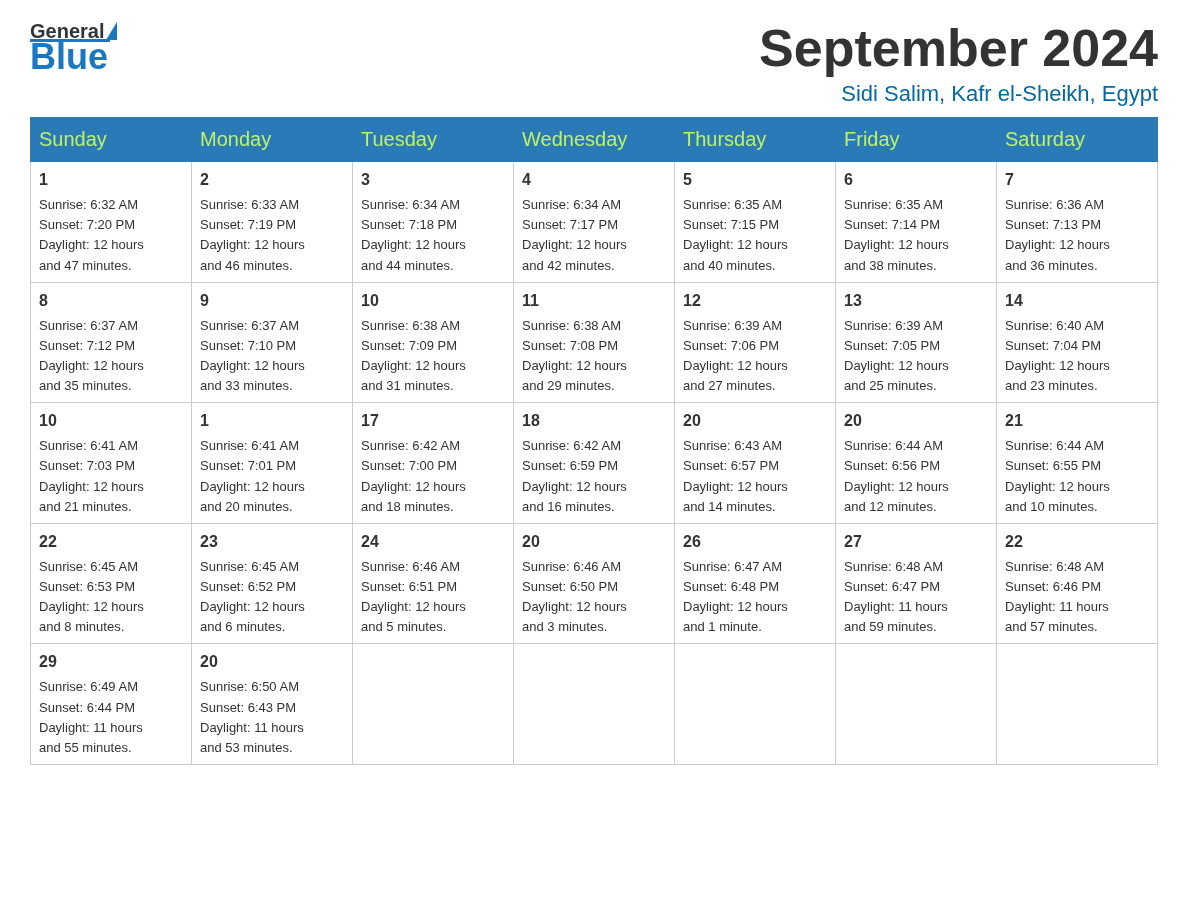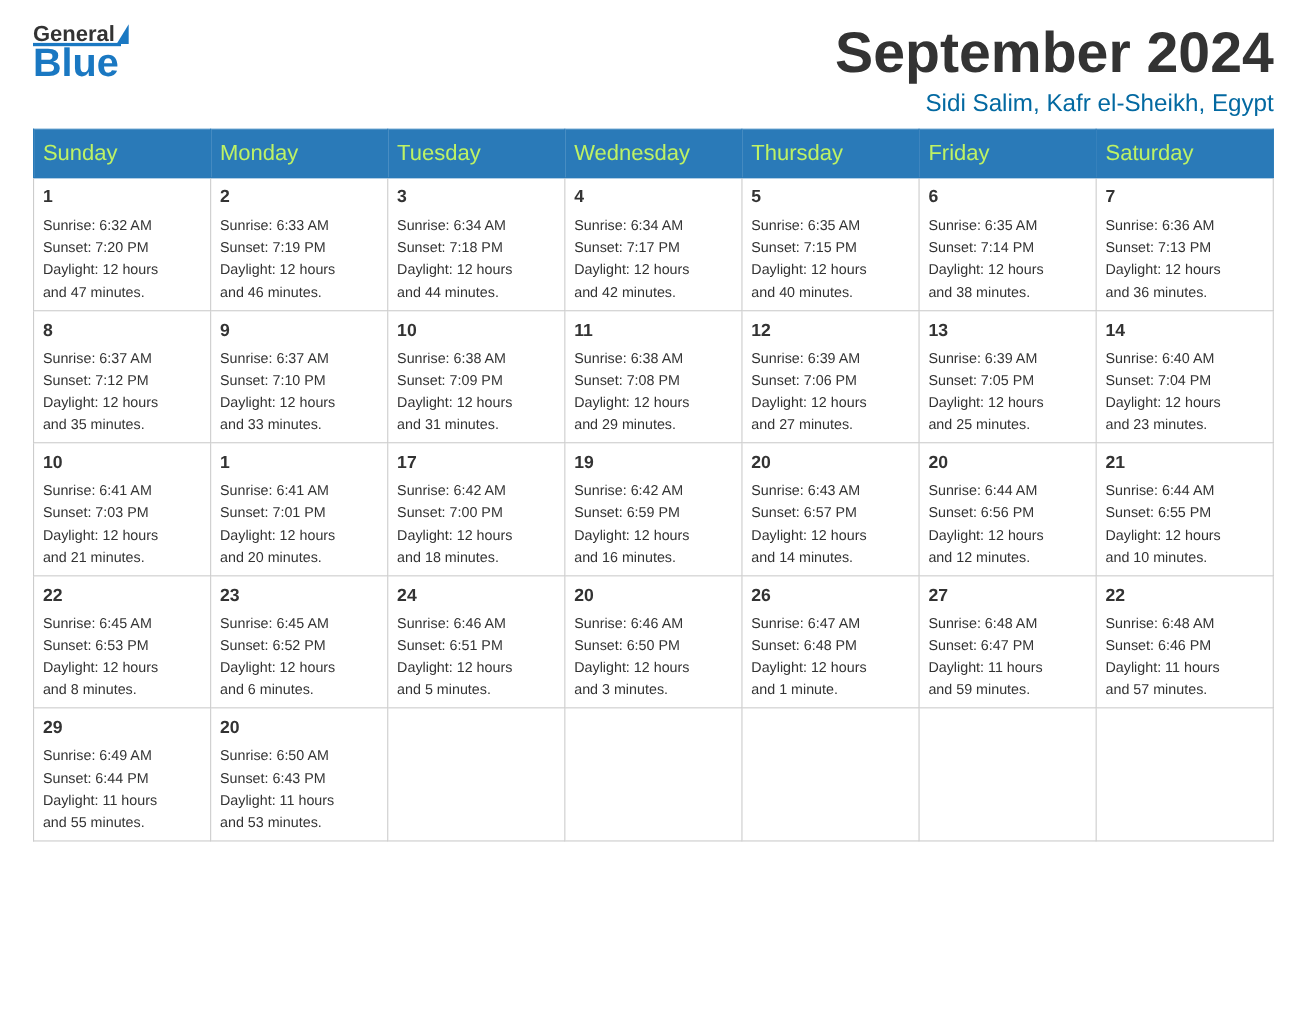--- a/index.html
+++ b/index.html
@@ -119,21 +119,21 @@
         <td><span class="day-number">10</span><span class="day-detail">Sunrise: 6:38 AM<br>Sunset: 7:09 PM<br>Daylight: 12 hours<br>and 31 minutes.</span></td>
         <td><span class="day-number">11</span><span class="day-detail">Sunrise: 6:38 AM<br>Sunset: 7:08 PM<br>Daylight: 12 hours<br>and 29 minutes.</span></td>
         <td><span class="day-number">12</span><span class="day-detail">Sunrise: 6:39 AM<br>Sunset: 7:06 PM<br>Daylight: 12 hours<br>and 27 minutes.</span></td>
         <td><span class="day-number">13</span><span class="day-detail">Sunrise: 6:39 AM<br>Sunset: 7:05 PM<br>Daylight: 12 hours<br>and 25 minutes.</span></td>
         <td><span class="day-number">14</span><span class="day-detail">Sunrise: 6:40 AM<br>Sunset: 7:04 PM<br>Daylight: 12 hours<br>and 23 minutes.</span></td>
       </tr>
       <tr>
         <td><span class="day-number">10</span><span class="day-detail">Sunrise: 6:41 AM<br>Sunset: 7:03 PM<br>Daylight: 12 hours<br>and 21 minutes.</span></td>
         <td><span class="day-number">1</span><span class="day-detail">Sunrise: 6:41 AM<br>Sunset: 7:01 PM<br>Daylight: 12 hours<br>and 20 minutes.</span></td>
         <td><span class="day-number">17</span><span class="day-detail">Sunrise: 6:42 AM<br>Sunset: 7:00 PM<br>Daylight: 12 hours<br>and 18 minutes.</span></td>
-        <td><span class="day-number">19</span><span class="day-detail">Sunrise: 6:42 AM<br>Sunset: 6:59 PM<br>Daylight: 12 hours<br>and 16 minutes.</span></td>
+        <td><span class="day-number">18</span><span class="day-detail">Sunrise: 6:42 AM<br>Sunset: 6:59 PM<br>Daylight: 12 hours<br>and 16 minutes.</span></td>
         <td><span class="day-number">20</span><span class="day-detail">Sunrise: 6:43 AM<br>Sunset: 6:57 PM<br>Daylight: 12 hours<br>and 14 minutes.</span></td>
         <td><span class="day-number">20</span><span class="day-detail">Sunrise: 6:44 AM<br>Sunset: 6:56 PM<br>Daylight: 12 hours<br>and 12 minutes.</span></td>
         <td><span class="day-number">21</span><span class="day-detail">Sunrise: 6:44 AM<br>Sunset: 6:55 PM<br>Daylight: 12 hours<br>and 10 minutes.</span></td>
       </tr>
       <tr>
         <td><span class="day-number">22</span><span class="day-detail">Sunrise: 6:45 AM<br>Sunset: 6:53 PM<br>Daylight: 12 hours<br>and 8 minutes.</span></td>
         <td><span class="day-number">23</span><span class="day-detail">Sunrise: 6:45 AM<br>Sunset: 6:52 PM<br>Daylight: 12 hours<br>and 6 minutes.</span></td>
         <td><span class="day-number">24</span><span class="day-detail">Sunrise: 6:46 AM<br>Sunset: 6:51 PM<br>Daylight: 12 hours<br>and 5 minutes.</span></td>
         <td><span class="day-number">20</span><span class="day-detail">Sunrise: 6:46 AM<br>Sunset: 6:50 PM<br>Daylight: 12 hours<br>and 3 minutes.</span></td>
         <td><span class="day-number">26</span><span class="day-detail">Sunrise: 6:47 AM<br>Sunset: 6:48 PM<br>Daylight: 12 hours<br>and 1 minute.</span></td>

